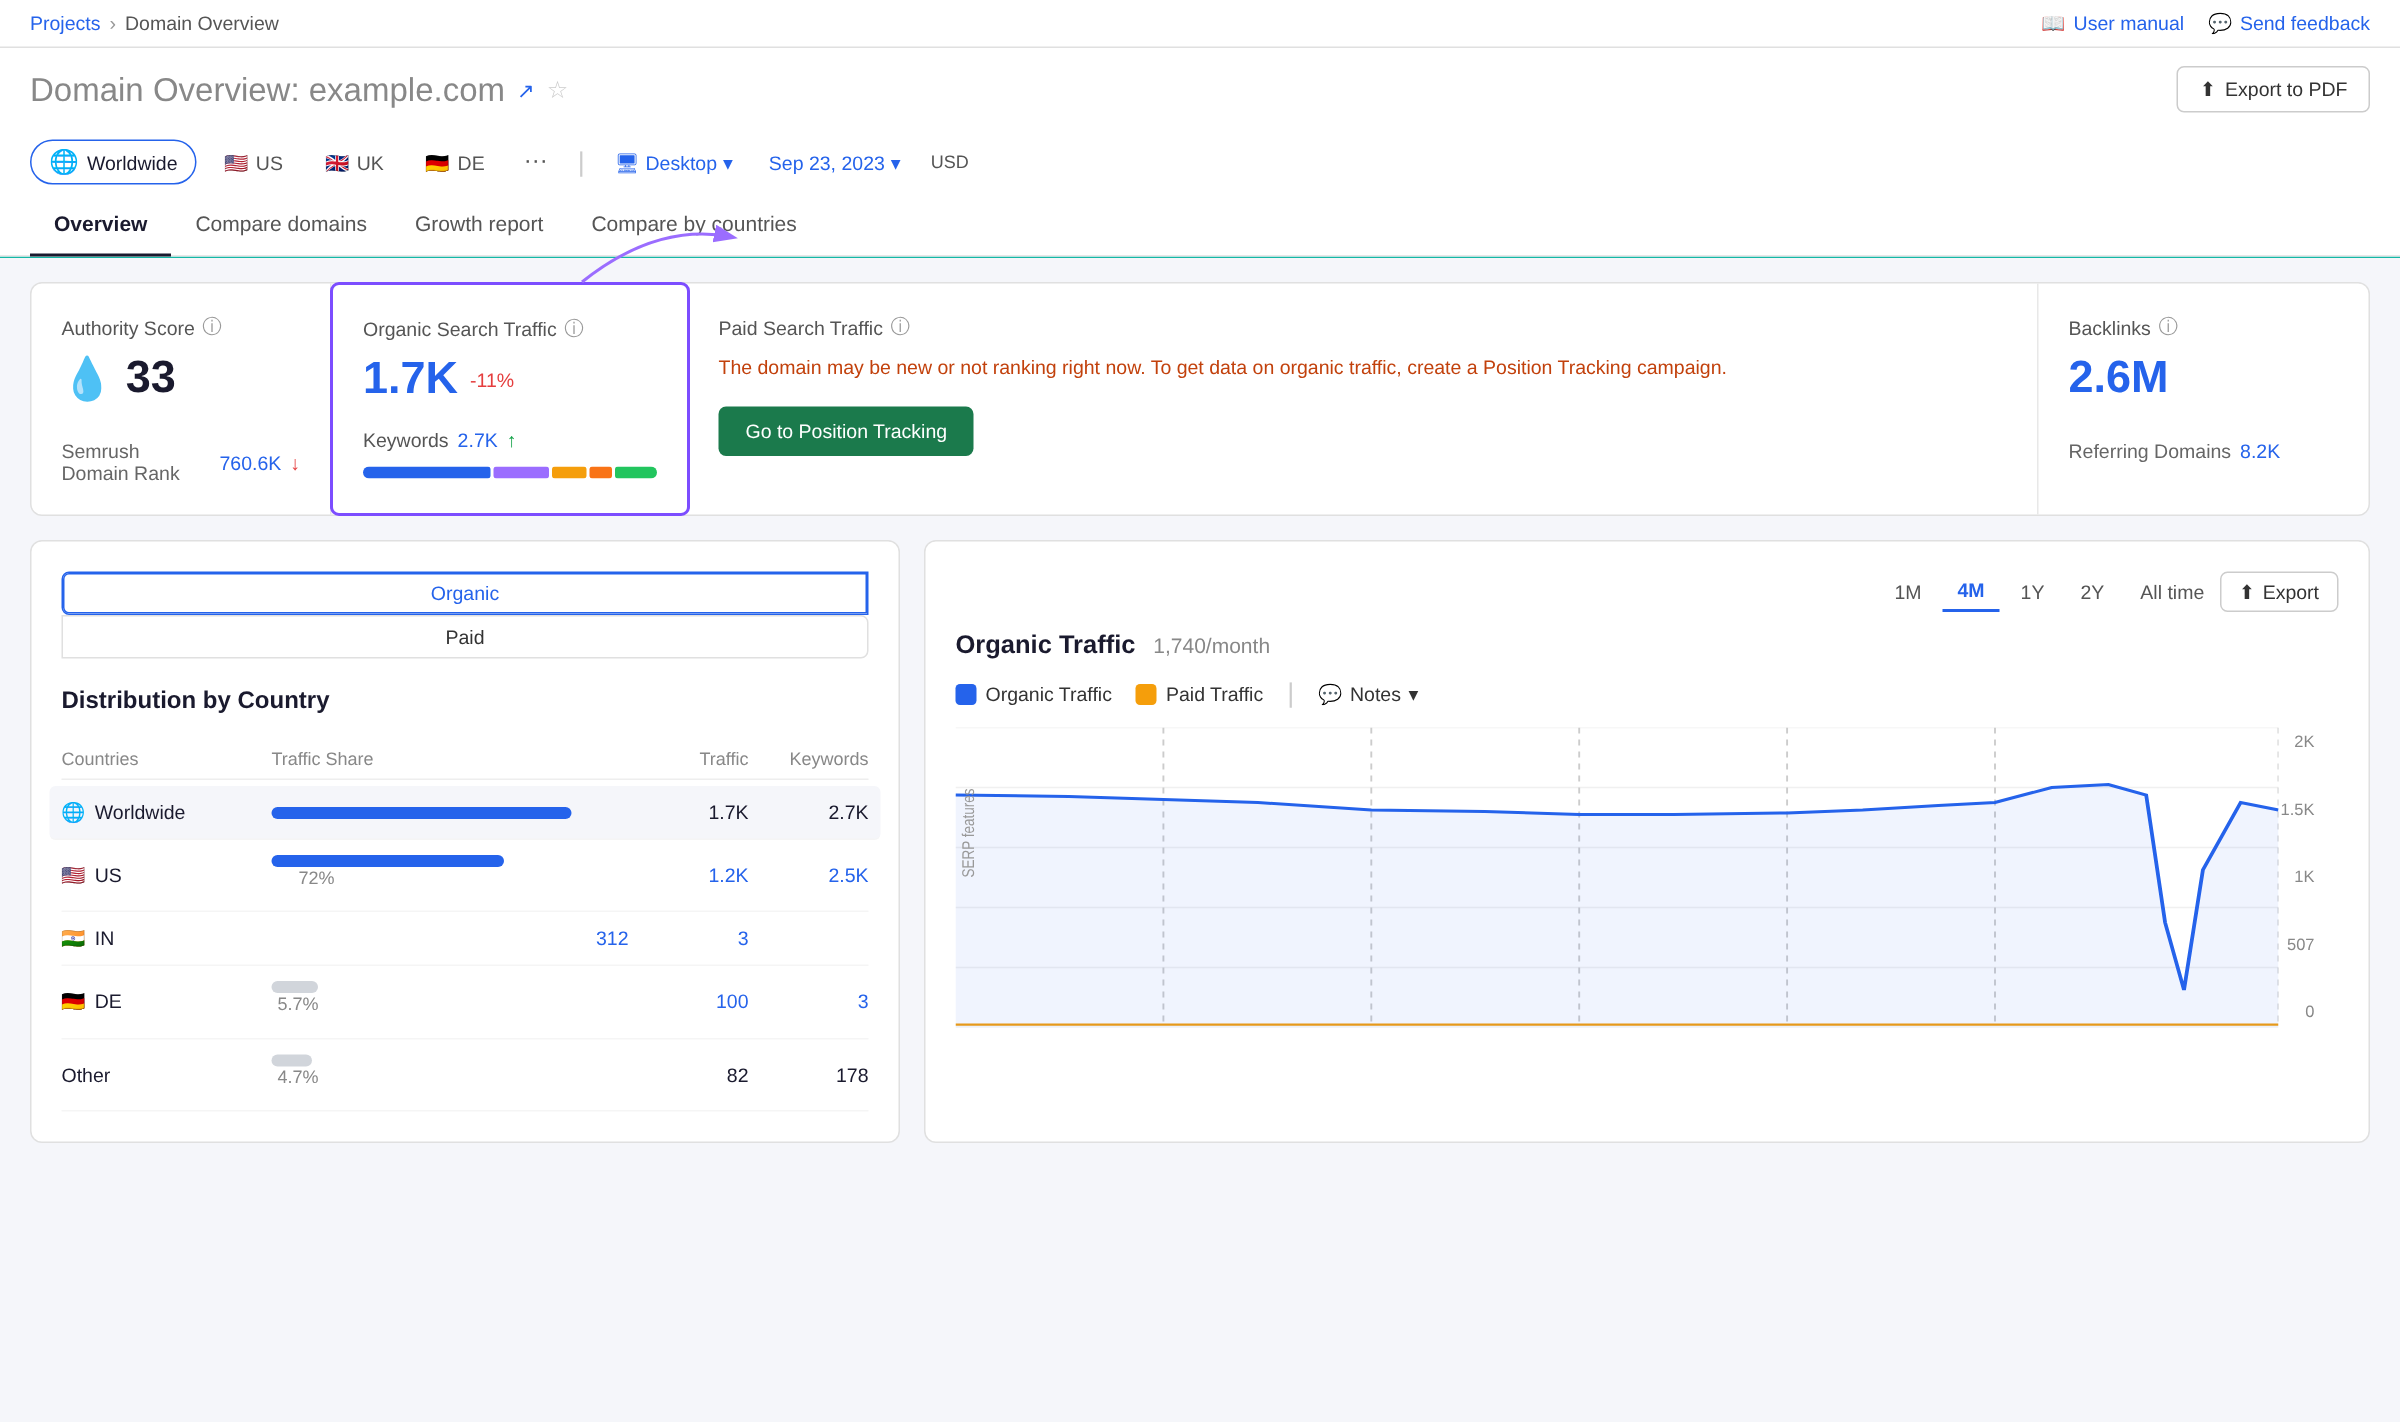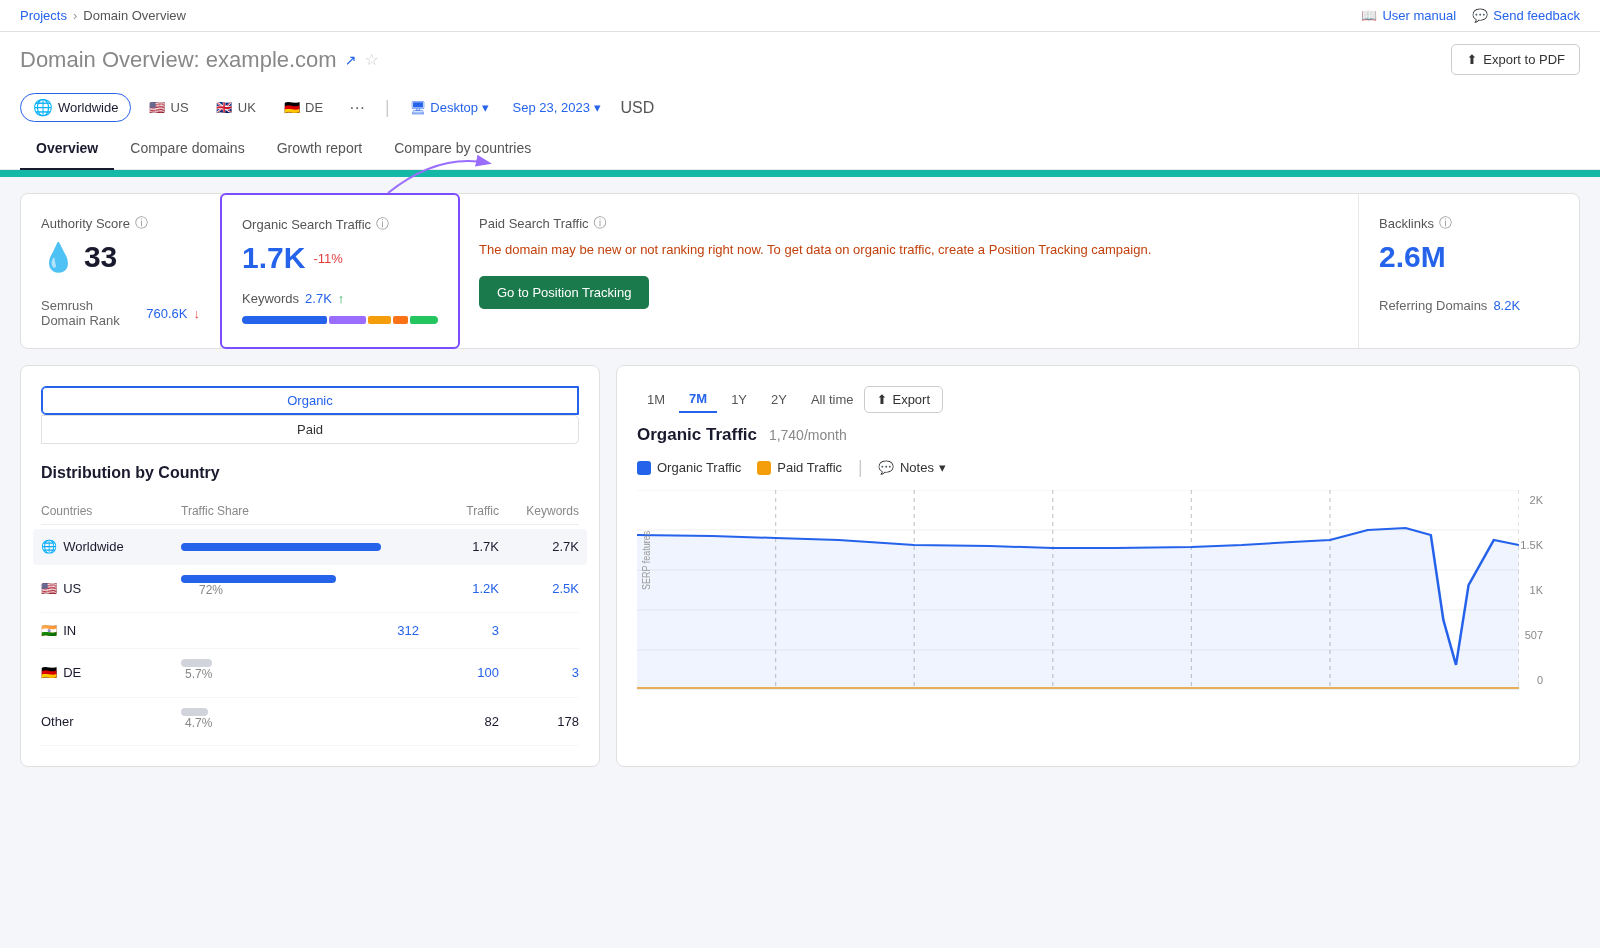--- a/index.html
+++ b/index.html
@@ -3,33 +3,33 @@
   <meta charset="utf-8">
   <style>
     * { box-sizing: border-box; margin: 0; padding: 0; }
     body { font-family: -apple-system, BlinkMacSystemFont, 'Segoe UI', Arial, sans-serif; background: #f5f6fa; font-size: 14px; color: #1a1a2e; }
 
     .top-bar { display: flex; justify-content: space-between; align-items: center; padding: 8px 20px; background: #fff; border-bottom: 1px solid #e0e0e0; }
     .breadcrumb { display: flex; align-items: center; gap: 6px; font-size: 13px; color: #555; }
     .top-actions { display: flex; gap: 16px; align-items: center; }
     .top-link { color: #2563eb; font-size: 13px; display: flex; align-items: center; gap: 5px; cursor: pointer; text-decoration: none; }
 
-    .header-area { background: #fff; padding: 12px 20px 0; border-bottom: 7px solid #14b8a6; }
+    .header-area { background: #fff; padding: 12px 20px 0; border-bottom: 1px solid #14b8a6; }
     .domain-title-row { display: flex; justify-content: space-between; align-items: center; margin-bottom: 12px; }
     .domain-title { font-size: 22px; font-weight: 700; color: #1a1a2e; }
     .domain-title span { color: #888; font-weight: 400; }
     .export-btn { border: 1px solid #ccc; background: #fff; padding: 7px 14px; border-radius: 5px; font-size: 13px; color: #333; cursor: pointer; display: flex; align-items: center; gap: 6px; }
 
     .filter-row { display: flex; align-items: center; gap: 8px; margin-bottom: 0; padding: 6px 0; }
     .filter-pill { display: flex; align-items: center; gap: 5px; border: 1.5px solid #2563eb; border-radius: 20px; padding: 4px 12px; font-size: 13px; color: #1a1a2e; background: #fff; cursor: pointer; font-weight: 500; }
     .filter-plain { display: flex; align-items: center; gap: 5px; padding: 4px 10px; font-size: 13px; color: #555; cursor: pointer; border-radius: 20px; }
     .filter-more { padding: 4px 8px; font-size: 16px; color: #555; cursor: pointer; }
     .filter-sep { color: #ccc; font-size: 18px; margin: 0 4px; }
     .filter-blue { color: #2563eb; display: flex; align-items: center; gap: 4px; cursor: pointer; font-size: 13px; padding: 4px 8px; }
-    .filter-usd { font-size: 16px; color: #555; margin-left: 4px; }
+    .filter-usd { font-size: 12px; color: #555; margin-left: 4px; }
 
     .tabs-row { display: flex; gap: 0; border-bottom: 1px solid #e8e8e8; margin: 0 -20px; padding: 0 20px; }
     .tab { padding: 12px 16px; font-size: 14px; color: #555; cursor: pointer; border-bottom: 2px solid transparent; margin-bottom: -1px; }
     .tab.active { color: #1a1a2e; font-weight: 600; border-bottom: 2px solid #1a1a2e; }
 
     .main-content { padding: 16px 20px; }
 
     
     .stats-row { display: flex; gap: 0; background: #fff; border-radius: 8px; border: 1px solid #e0e0e0; margin-bottom: 16px; overflow: visible; position: relative; }
     .stat-card { flex: 1; padding: 20px; border-right: 1px solid #e8e8e8; position: relative; }
@@ -68,21 +68,21 @@
     .dist-row { display: grid; grid-template-columns: 140px 1fr 80px 80px; align-items: center; padding: 10px 0; border-bottom: 1px solid #f5f5f5; font-size: 13px; }
     .dist-row.worldwide { background: #f5f6fa; margin: 0 -8px; padding: 10px 8px; border-radius: 4px; }
     .country-cell { display: flex; align-items: center; gap: 6px; font-weight: 500; }
     .bar-cell { padding-right: 16px; }
     .mini-bar { height: 8px; border-radius: 4px; }
     .traffic-val { color: #2563eb; font-weight: 500; }
     .kw-val-cell { color: #2563eb; font-weight: 500; text-align: right; }
 
     
     .chart-panel { background: #fff; border-radius: 8px; border: 1px solid #e0e0e0; padding: 20px; flex: 1; }
-    .chart-time-row { display: flex; align-items: center; justify-content: flex-start; margin-bottom: 12px; }
+    .chart-time-row { display: flex; align-items: center; justify-content: flex-end; margin-bottom: 12px; }
     .time-btns { display: flex; gap: 4px; }
     .time-btn { padding: 5px 10px; font-size: 13px; color: #555; cursor: pointer; border-radius: 4px; border: none; background: transparent; }
     .time-btn.active { color: #2563eb; font-weight: 600; border-bottom: 2px solid #2563eb; border-radius: 0; }
     .chart-export-btn { border: 1px solid #ccc; background: #fff; padding: 5px 12px; border-radius: 5px; font-size: 13px; color: #333; cursor: pointer; display: flex; align-items: center; gap: 5px; }
     .chart-title-row { margin-bottom: 12px; }
     .chart-title { font-size: 17px; font-weight: 700; color: #1a1a2e; }
     .chart-subtitle { font-size: 14px; color: #888; font-weight: 400; margin-left: 8px; }
     .legend-row { display: flex; align-items: center; gap: 16px; margin-bottom: 12px; }
     .legend-item { display: flex; align-items: center; gap: 6px; font-size: 13px; color: #333; }
     .legend-dot { width: 14px; height: 14px; border-radius: 2px; }
@@ -322,21 +322,21 @@
         </div>
         <div style="text-align:right;">82</div>
         <div style="text-align:right;">178</div>
       </div>
     </div>
 
     <div class="chart-panel">
       <div class="chart-time-row">
         <div class="time-btns">
           <button class="time-btn">1M</button>
-          <button class="time-btn active">7M</button>
+          <button class="time-btn active">4M</button>
           <button class="time-btn">1Y</button>
           <button class="time-btn">2Y</button>
           <button class="time-btn">All time</button>
         </div>
         <button class="chart-export-btn">
           <span>⬆</span>
           <span>Export</span>
         </button>
       </div>
 

